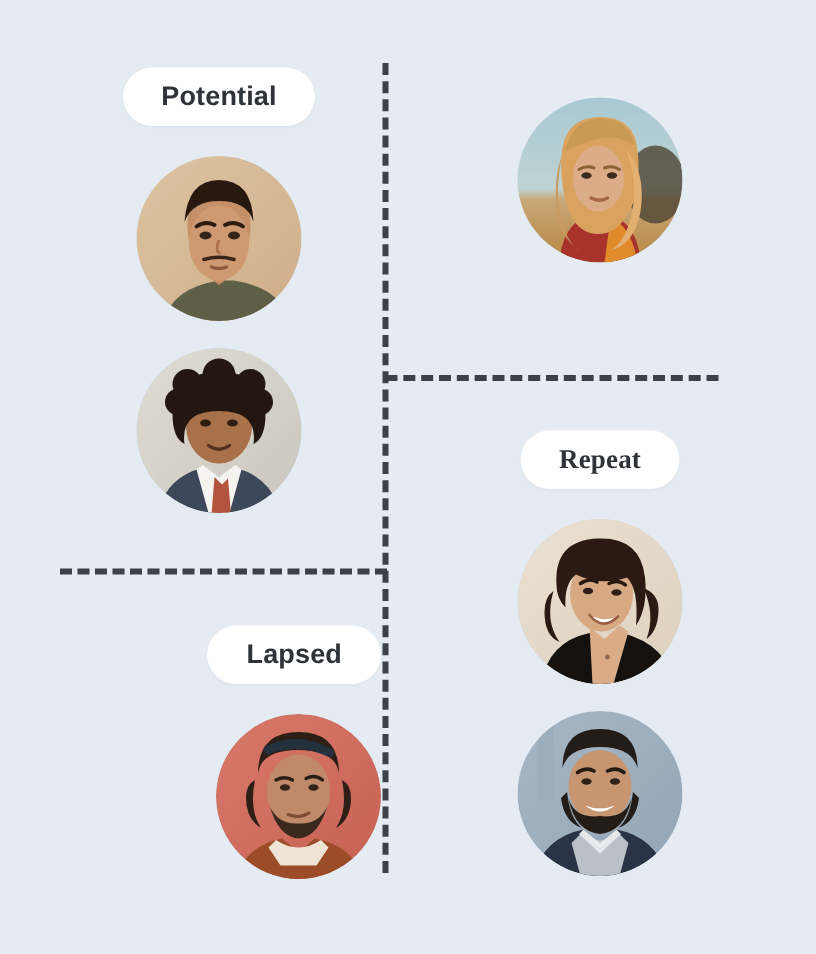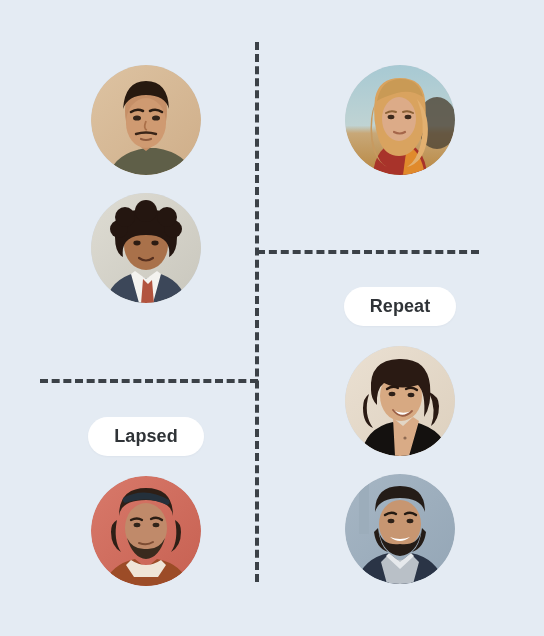--- a/index.html
+++ b/index.html
@@ -49,22 +49,22 @@
 
   
   .group {
     position: absolute;
     display: flex;
     flex-direction: column;
     align-items: center;
   }
   .group-potential { left: 38px;  top: 45px;  width: 216px; }
   .group-new       { left: 292px; top: 45px;  width: 216px; }
-  .group-repeat    { left: 292px; top: 287px; width: 216px; }
-  .group-lapsed    { left: 38px;  top: 417px; width: 216px; }
+  .group-repeat    { left: 292px; top: 287px; width: 216px; font-family: Liberation Serif, serif; }
+  .group-lapsed    { left: 38px;  top: 417px; width: 216px; align-items: flex-end; }
 
   
   .pill {
     background: #ffffff;
     border-radius: 999px;
     padding: 9px 26px 10px;
     font-size: 18px;
     font-weight: bold;
     color: #2f3337;
     letter-spacing: 0.1px;
@@ -95,20 +95,21 @@
 </head>
 <body>
 
 <div class="board">
 
   <div class="divider-v"></div>
   <div class="divider-h-right"></div>
   <div class="divider-h-left"></div>
 
   <div class="group group-potential">
+    <div class="pill">Potential</div>
     <div class="avatars">
 
       <div class="avatar">
         <svg viewBox="0 0 110 110">
           <defs>
             <clipPath id="cp1">
                 <circle cx="55" cy="55" r="55"></circle>
               </clipPath>
             <linearGradient id="bg1" x1="0" y1="0" x2="1" y2="1">
               <stop offset="0%" stop-color="#ddc3a2"></stop>

